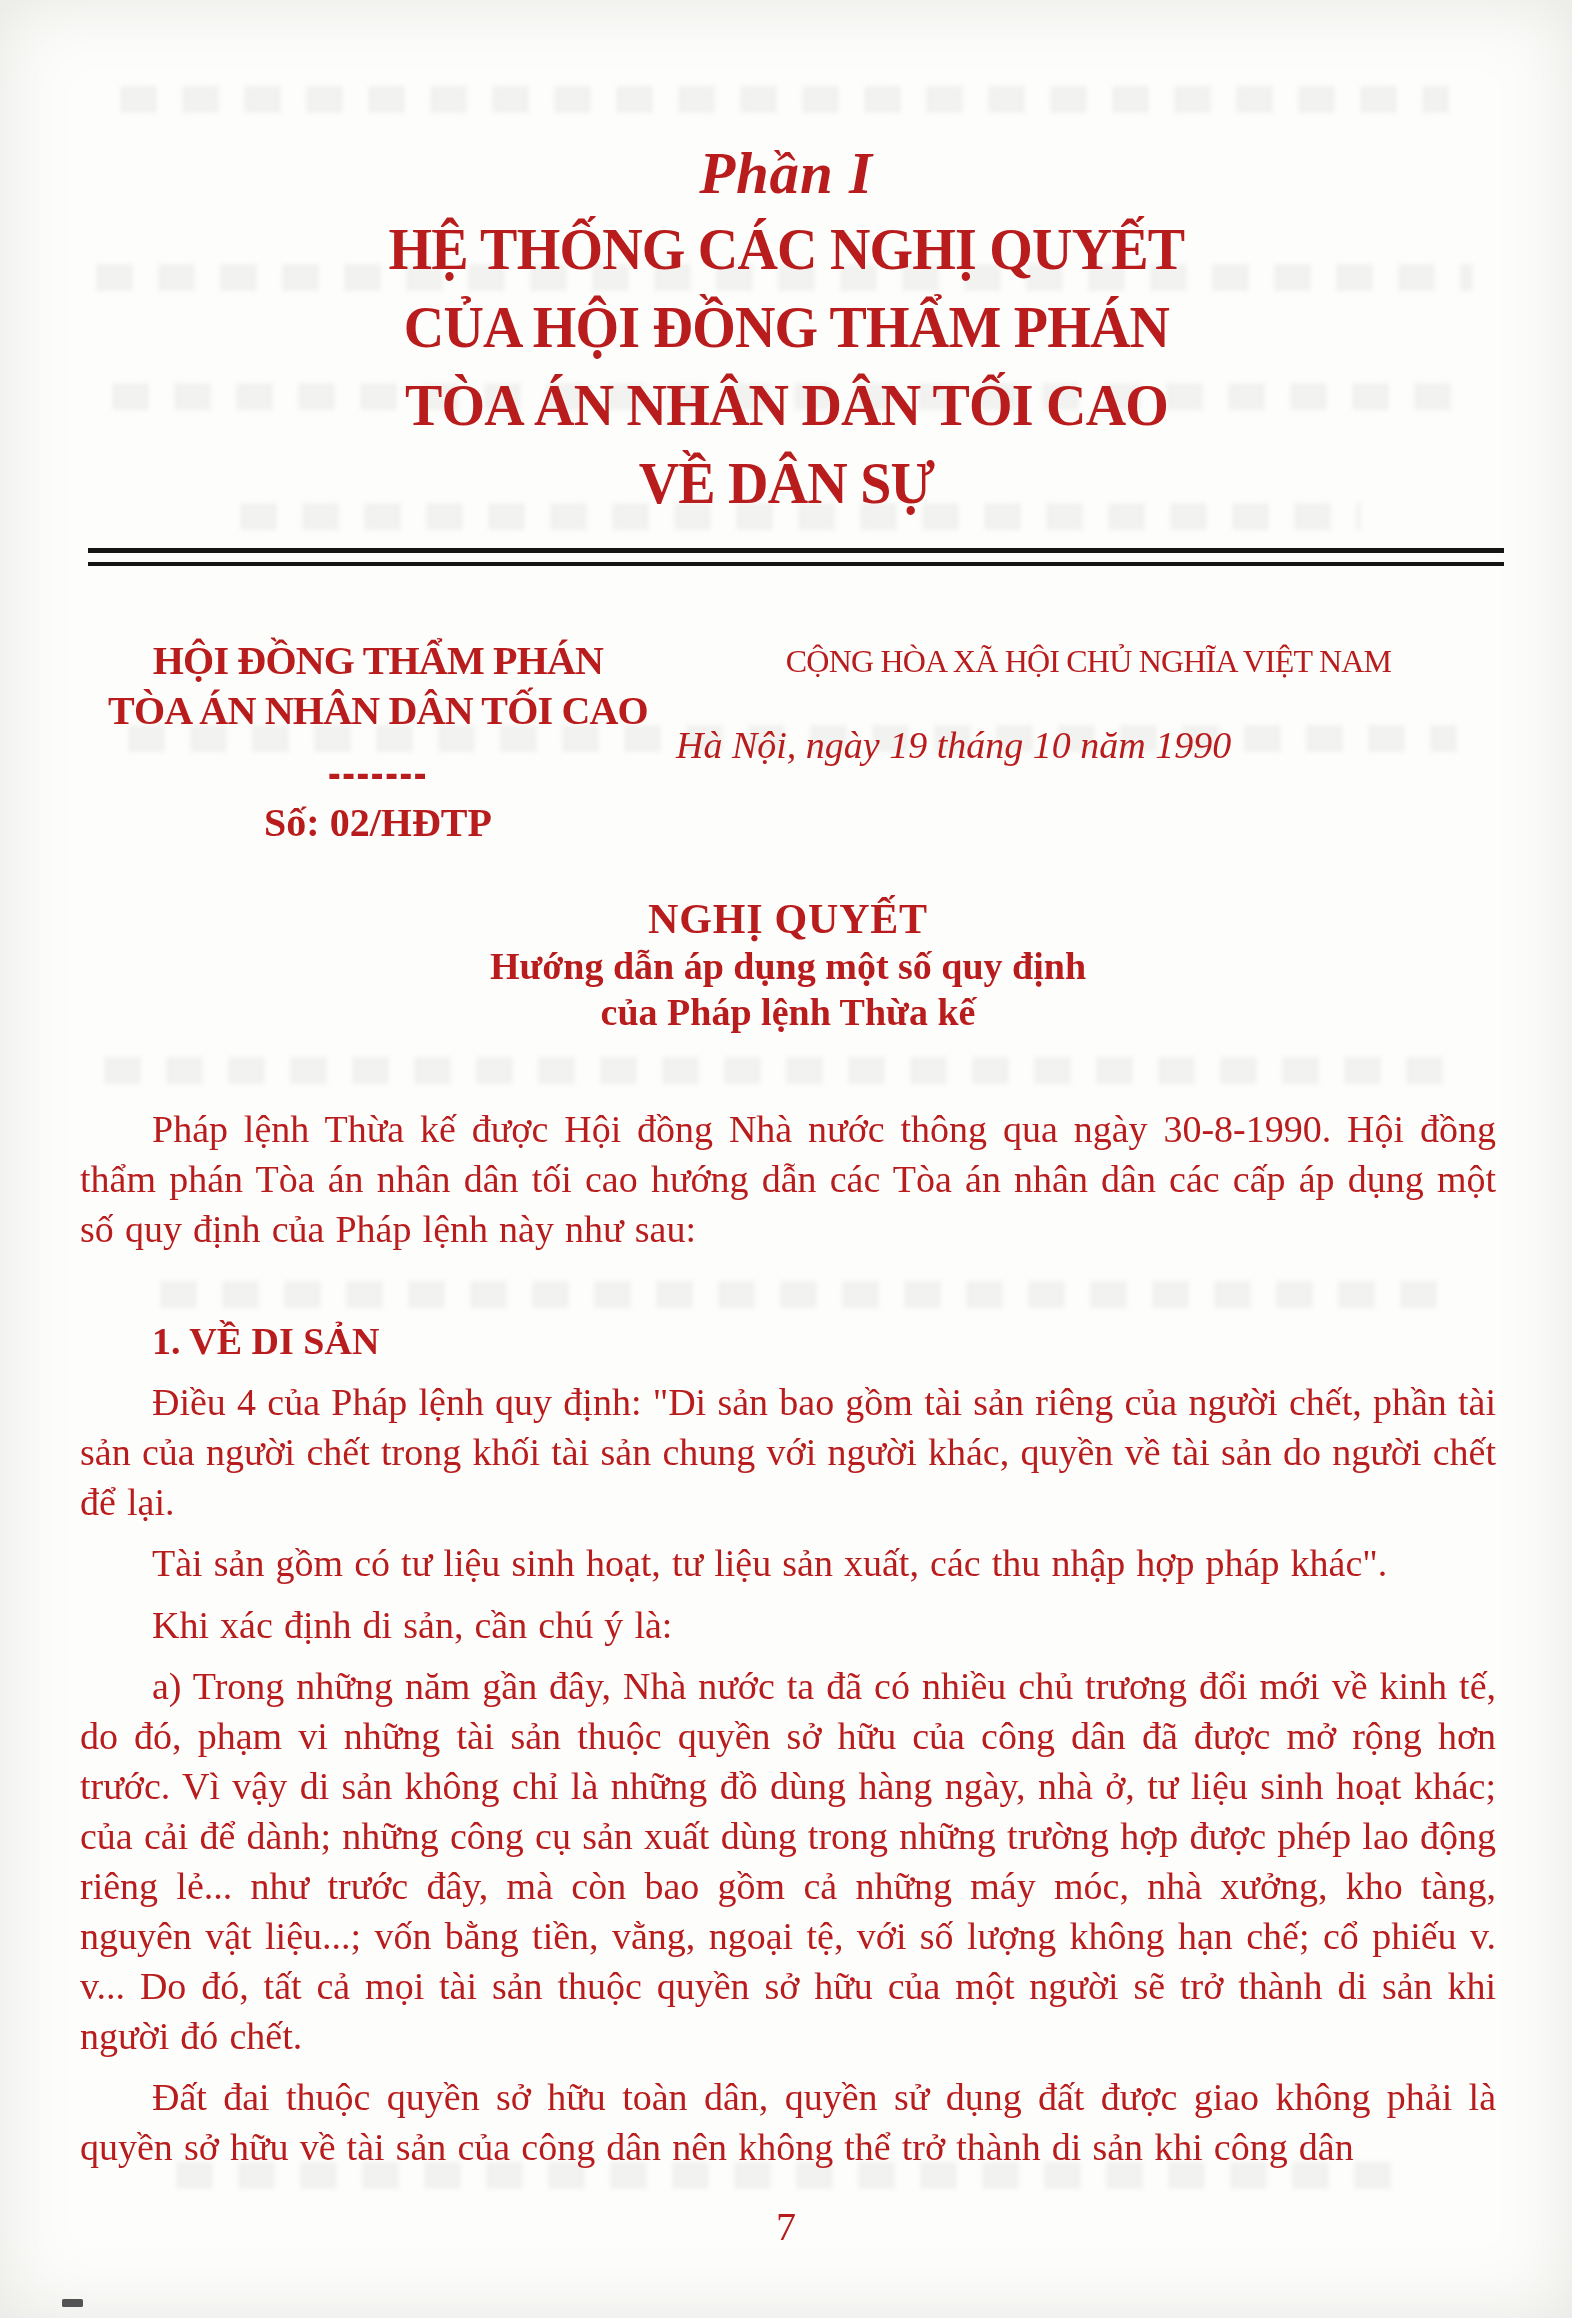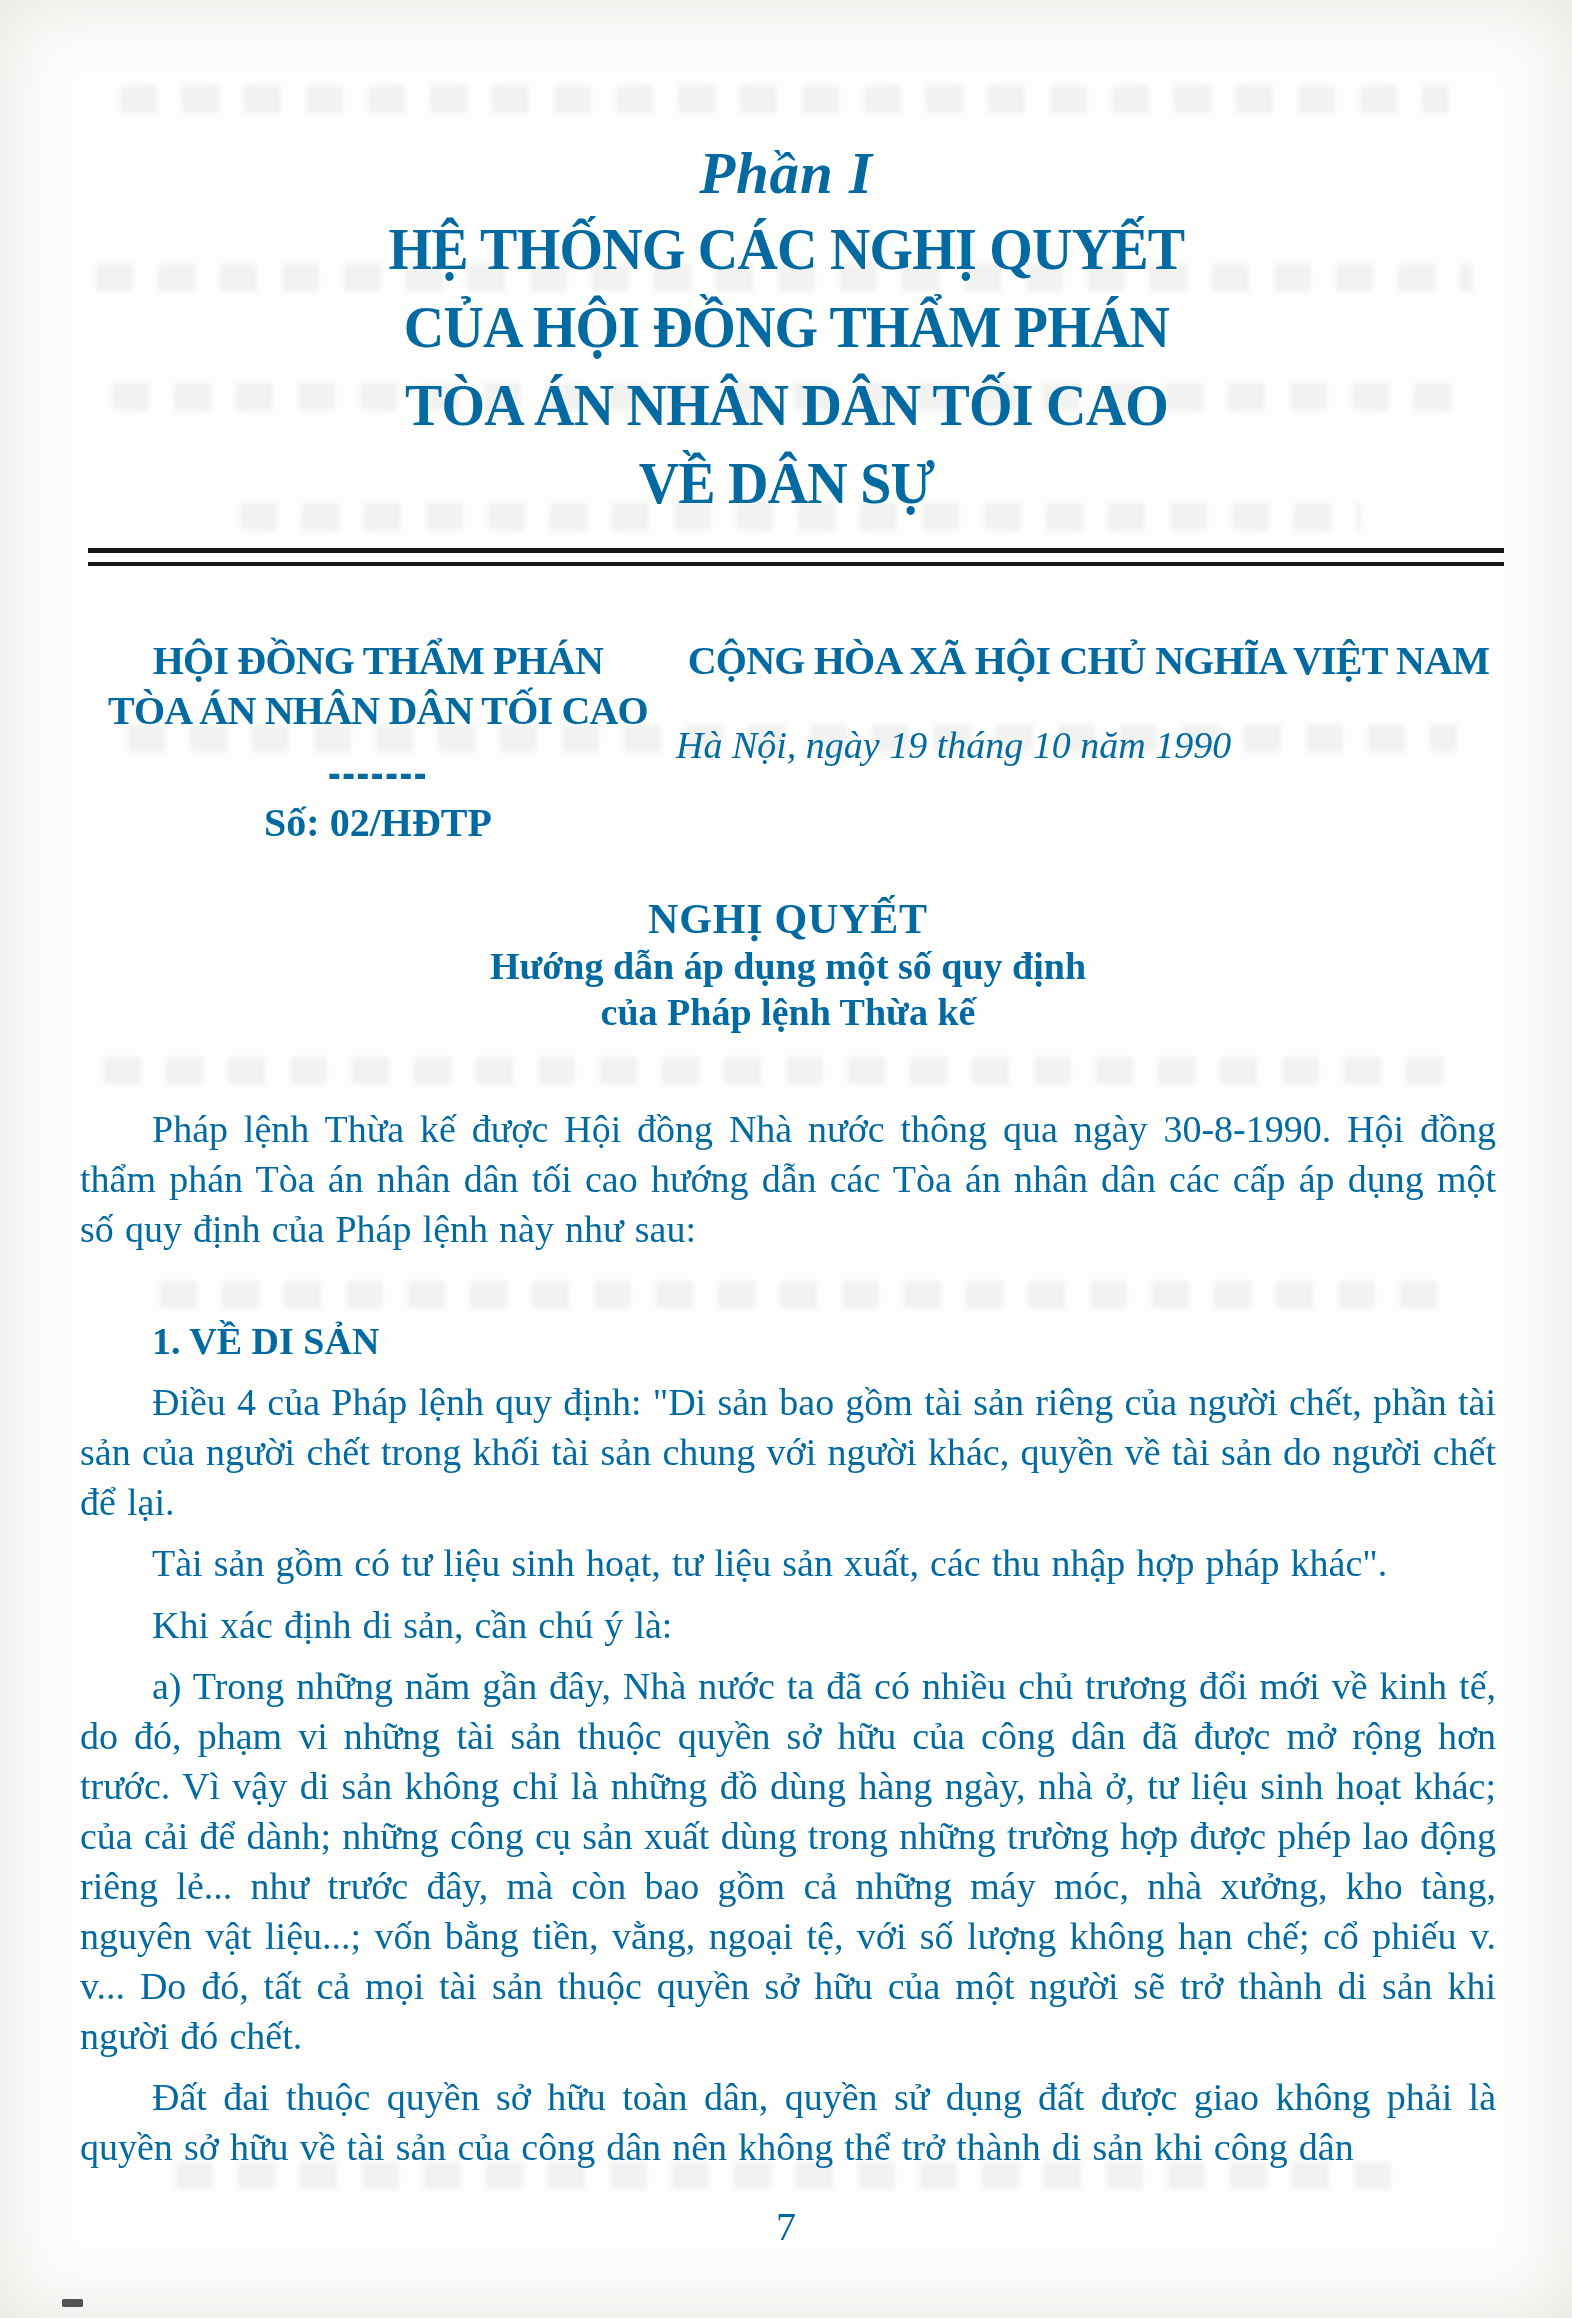--- a/index.html
+++ b/index.html
@@ -2,21 +2,21 @@
 <html lang="vi" style="font-size:13px"><head>
 <meta charset="utf-8">
 <title>Scanned page</title>
 <style>
   html,body{margin:0;padding:0;background:#e8e8e6;}
   .page{
     position:relative;
     width:1572px;height:2319px;
     background:#fdfdfb;
     font-family:"Liberation Serif", "DejaVu Serif", serif;
-    color:#0369a1;
+    color:#b91c1c;
     overflow:hidden;
     box-shadow:inset 0 0 72px rgba(120,120,115,.18);
   }
   
   .ghost{
     position:absolute;height:27px;
     background:repeating-linear-gradient(90deg, rgba(60,60,70,.06) 0 37px, rgba(0,0,0,0) 37px 62px);
     filter:blur(2.4px);
     pointer-events:none;
   }
@@ -57,21 +57,21 @@
   }
   .issuer{width:596px;text-align:center;}
   .issuer-line{font-size:40px;line-height:50px;font-weight:bold;letter-spacing:-0.8px;}
   .issuer-sep{
     margin-top:24px;
     font-size:38px;line-height:21px;font-weight:bold;letter-spacing:1.6px;
     transform:scaleY(1.6);
   }
   .doc-number{margin-top:17.6px;font-size:40px;line-height:48px;font-weight:bold;}
   .national{width:825px;margin-left:auto;text-align:center;}
-  .motto-1{font-size:40px;line-height:50px;font-weight:bold;letter-spacing:-0.8px;}
+  .motto-1{font-size:32px;line-height:50px;font-weight:normal;letter-spacing:-0.8px;}
   .motto-2{font-size:40px;line-height:50px;font-weight:bold;}
   .motto-2 span{display:inline-block;border-bottom:4px solid #151515;padding:0 4.8px 7.2px 4.8px;}
   .place-date{margin-top:35px;font-size:38px;line-height:48px;font-style:italic;text-align:left;padding-right:3.2px;}
 
   .doc-body{
     position:absolute;top:895px;left:80px;width:1416px;
   }
   .doc-type{text-align:center;font-size:42px;line-height:48px;font-weight:bold;letter-spacing:0.8px;}
   .doc-subtitle{text-align:center;font-size:38px;line-height:46px;font-weight:bold;}
   .doc-body p{

